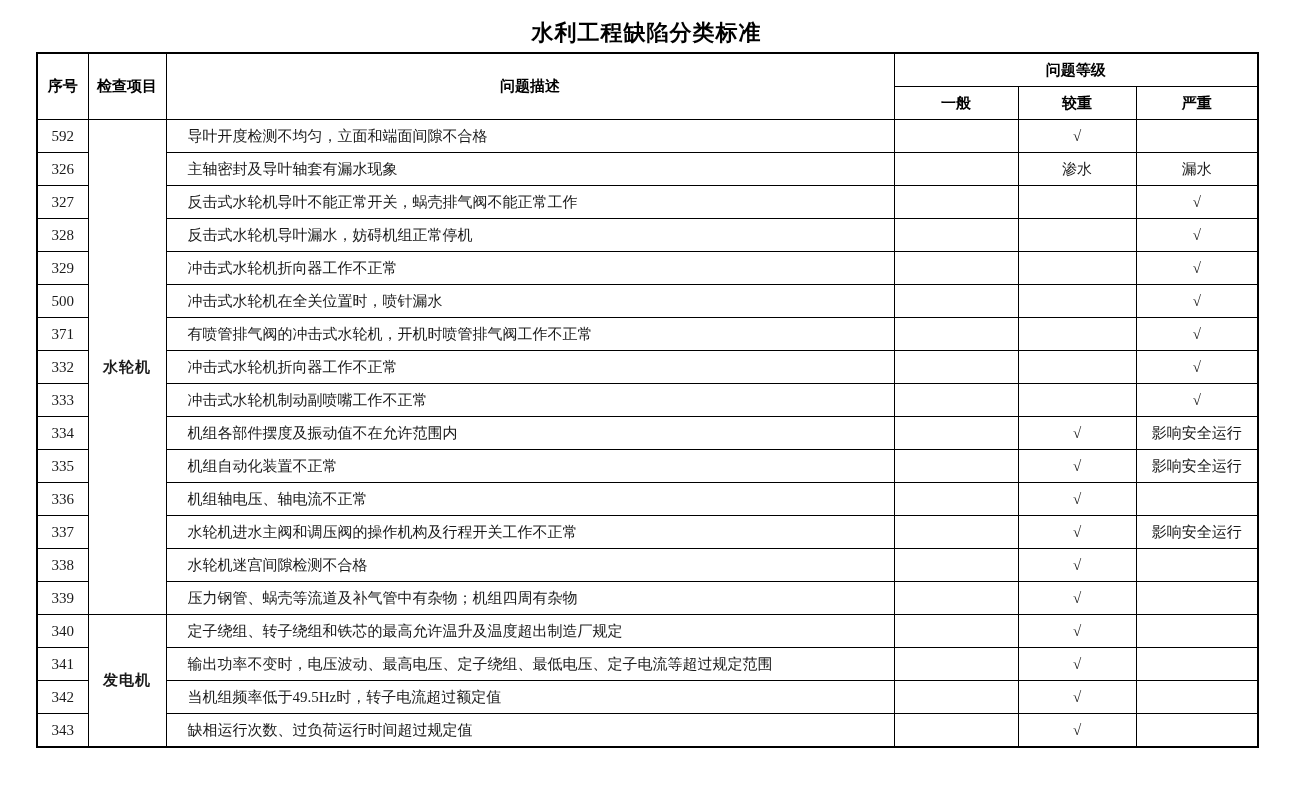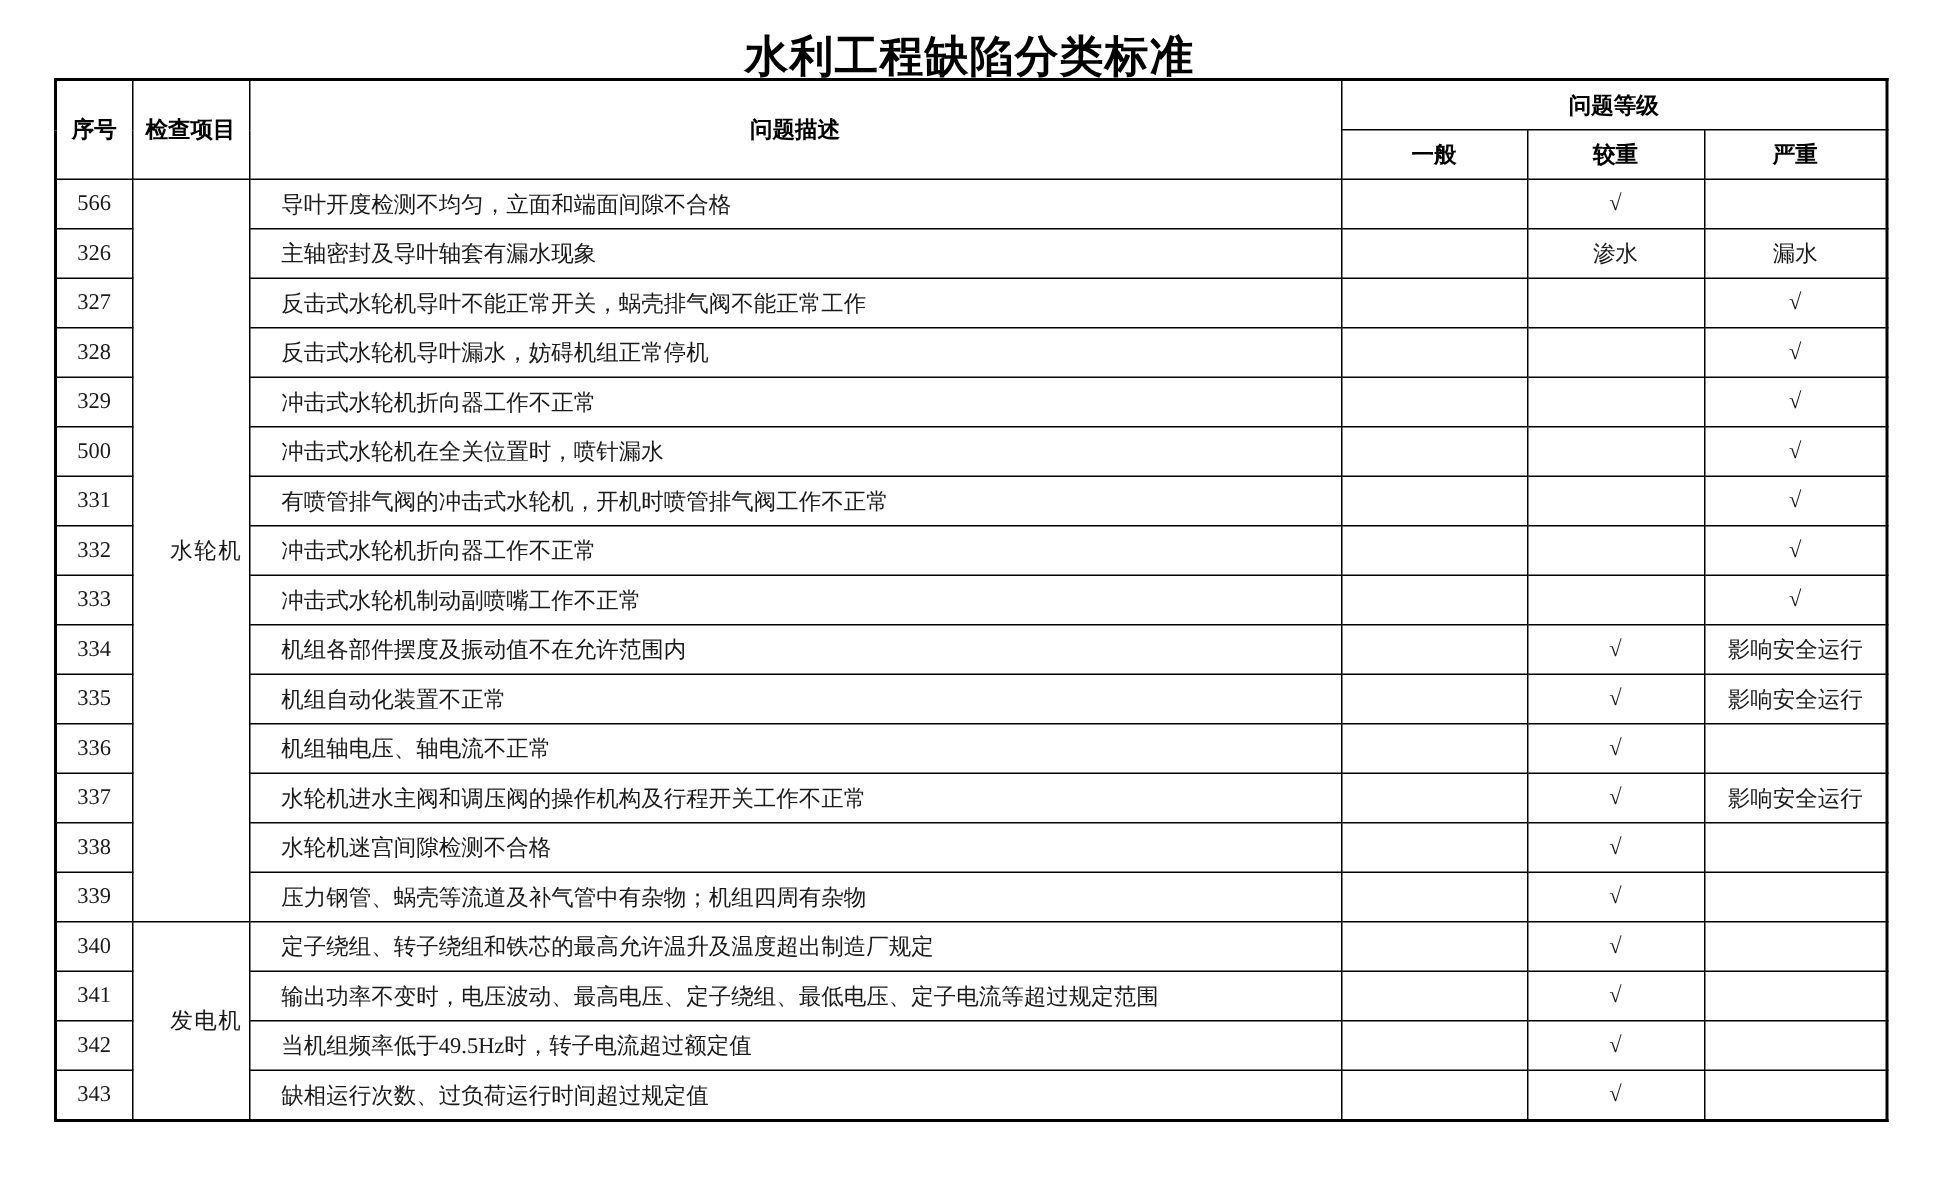--- a/index.html
+++ b/index.html
@@ -15,21 +15,21 @@
     font-family: "Liberation Serif", "DejaVu Serif", serif;
   }
   .page-title {
     position: absolute;
     top: 18px;
     left: 36px;
     width: 1221px;
     text-align: center;
     font-family: "Liberation Sans", "DejaVu Sans", sans-serif;
     font-weight: bold;
-    font-size: 29px;
+    font-size: 22px;
     letter-spacing: 1px;
     color: #000;
   }
   table.defect-table {
     position: absolute;
     top: 52px;
     left: 36px;
     width: 1221px;
     border-collapse: collapse;
     table-layout: fixed;
@@ -55,22 +55,23 @@
     height: 32px;
     text-align: center;
     padding: 0 4px;
     color: #1a1a1a;
   }
   .defect-table tbody td.desc {
     text-align: left;
     padding-left: 21px;
   }
   .defect-table tbody td.item-cell {
-    text-align: right;
+    text-align: center;
     letter-spacing: 1px;
+    font-weight: bold;
   }
 </style>
 </head>
 <body>
 
 <div class="page-title">水利工程缺陷分类标准</div>
 
 <table class="defect-table">
   <colgroup>
     <col style="width:51px">
@@ -88,21 +89,21 @@
       <th colspan="3">问题等级</th>
     </tr>
     <tr>
       <th>一般</th>
       <th>较重</th>
       <th>严重</th>
     </tr>
   </thead>
   <tbody>
       <tr>
-        <td>566</td>
+        <td>592</td>
         <td class="item-cell" rowspan="15">水轮机</td>
         <td class="desc">导叶开度检测不均匀，立面和端面间隙不合格</td>
         <td></td>
         <td>√</td>
         <td></td>
       </tr>
       <tr>
         <td>326</td>
         <td class="desc">主轴密封及导叶轴套有漏水现象</td>
         <td></td>
@@ -131,21 +132,21 @@
         <td>√</td>
       </tr>
       <tr>
         <td>500</td>
         <td class="desc">冲击式水轮机在全关位置时，喷针漏水</td>
         <td></td>
         <td></td>
         <td>√</td>
       </tr>
       <tr>
-        <td>331</td>
+        <td>371</td>
         <td class="desc">有喷管排气阀的冲击式水轮机，开机时喷管排气阀工作不正常</td>
         <td></td>
         <td></td>
         <td>√</td>
       </tr>
       <tr>
         <td>332</td>
         <td class="desc">冲击式水轮机折向器工作不正常</td>
         <td></td>
         <td></td>

